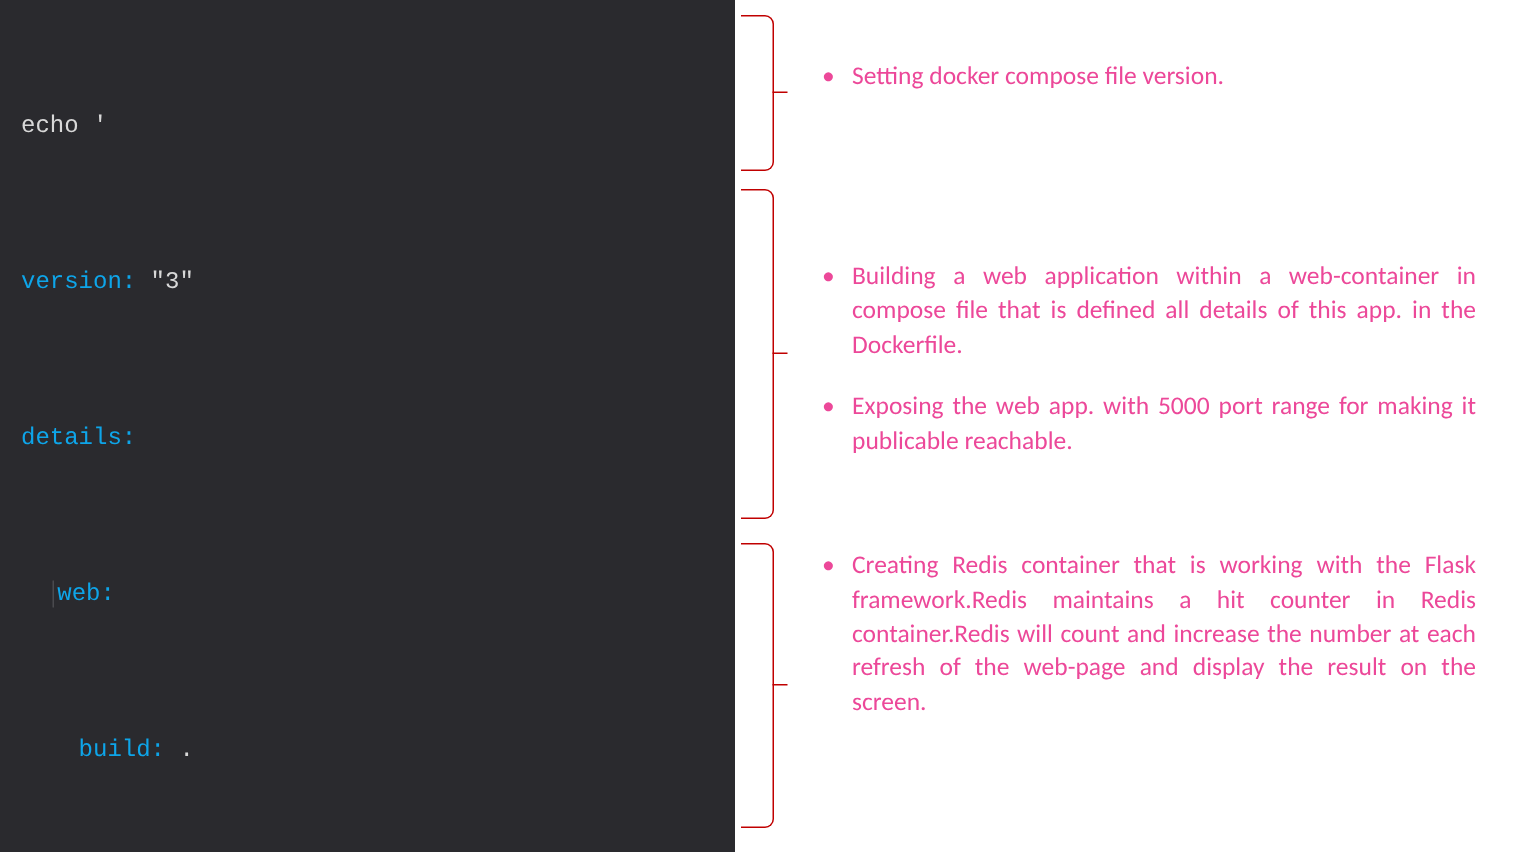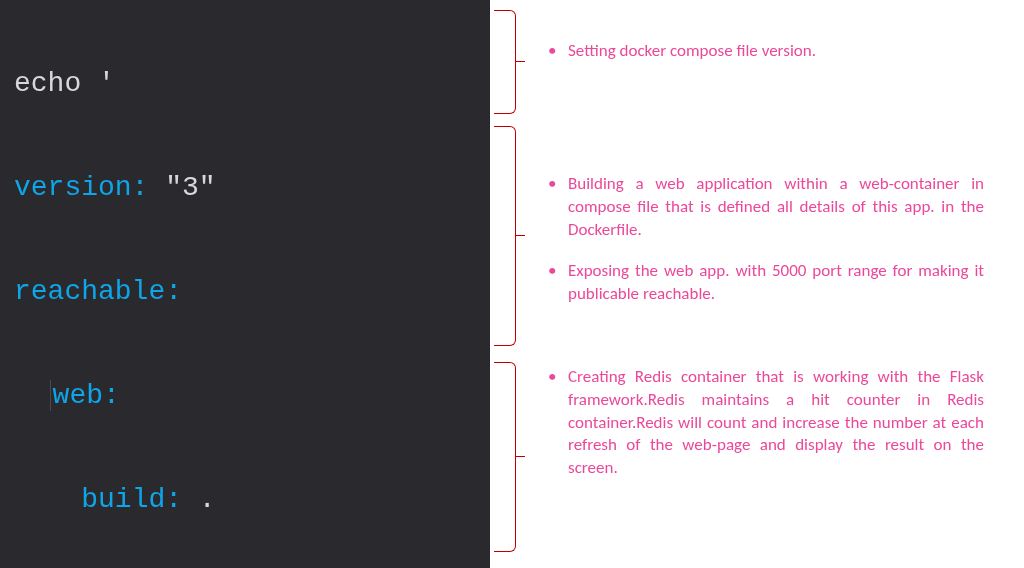--- a/index.html
+++ b/index.html
@@ -10,21 +10,21 @@
     font-family: Calibri, Arial, sans-serif;
     background: #fff;
     overflow: hidden;
   }
   .code-pane {
     width: 490px;
     height: 568px;
     background: #2a2a2e;
     color: #e8b893;
     font-family: Consolas, "Courier New", monospace;
-    font-size: 28px;
+    font-size: 16px;
     line-height: 52px;
     padding: 6px 0 0 14px;
     position: relative;
     white-space: pre;
   }
   .code-line { display: block; }
   .key { color: #0ea5e9; }
   .white { color: #d8d8d8; }
   .indent-guide {
     border-left: 1px solid #4a4a4e;
@@ -89,21 +89,21 @@
     top: 0;
     font-size: 17px;
   }
 </style>
 </head>
 <body>
 
 <div class="code-pane">
 <span class="code-line"><span class="white">echo </span><span class="white">'</span></span>
 <span class="code-line"><span class="key">version:</span><span class="white"> "3"</span></span>
-<span class="code-line"><span class="key">reachable:</span></span>
+<span class="code-line"><span class="key">details:</span></span>
 <span class="code-line">  <span class="indent-guide"></span><span class="key">web:</span></span>
 <span class="code-line">    <span class="key">build:</span><span class="white"> .</span></span>
 
 
 
 
 
 </div>
 
 <div class="brackets">

